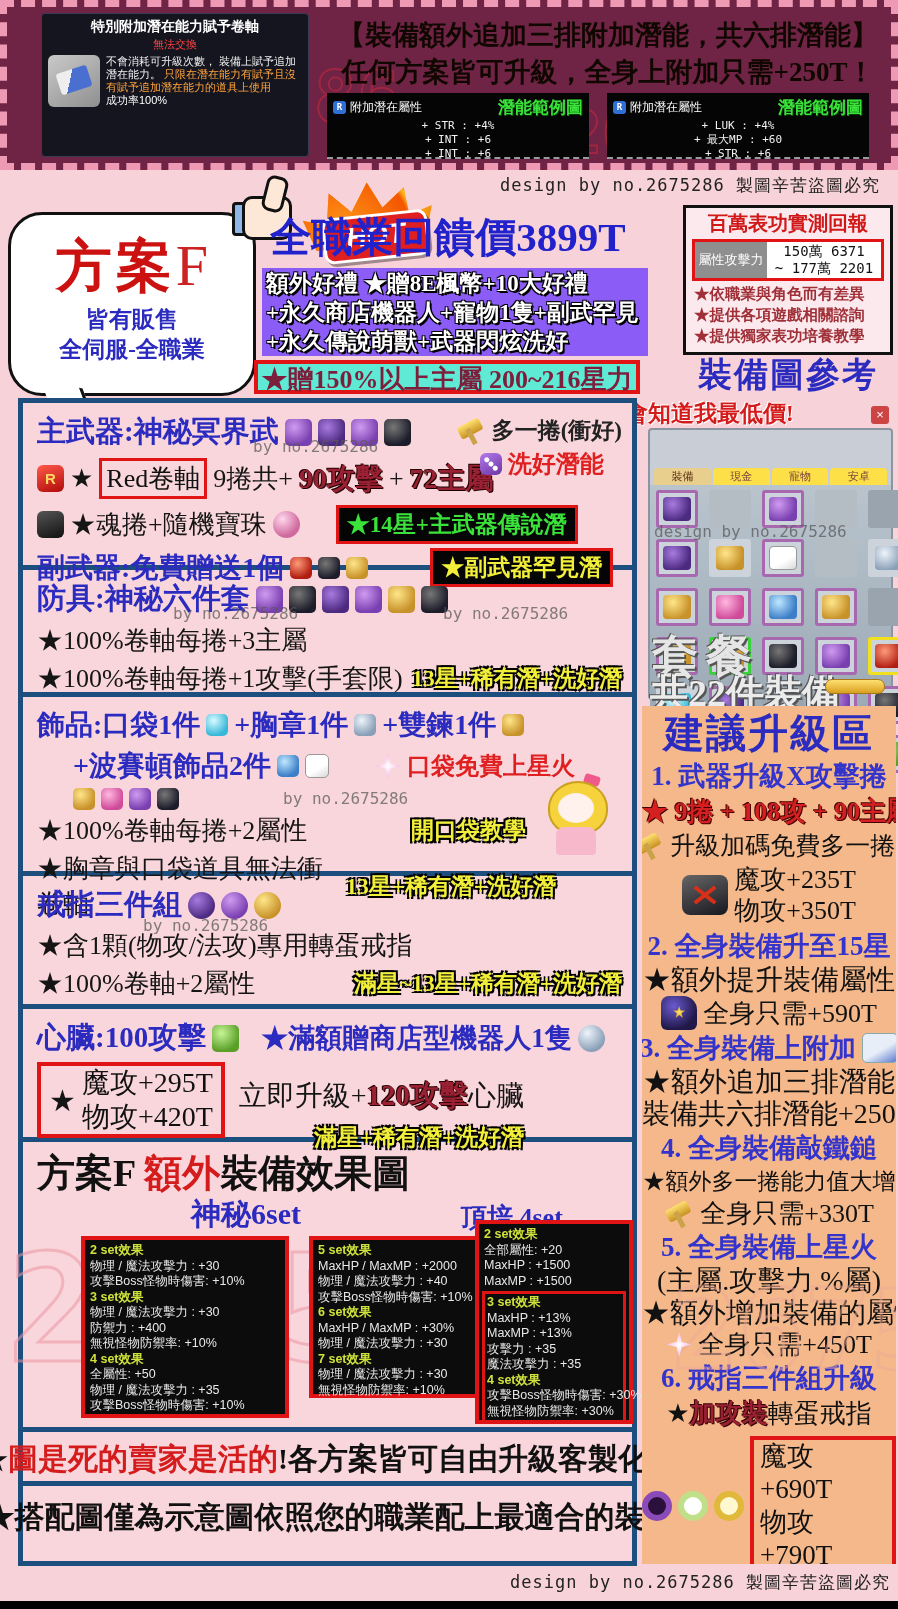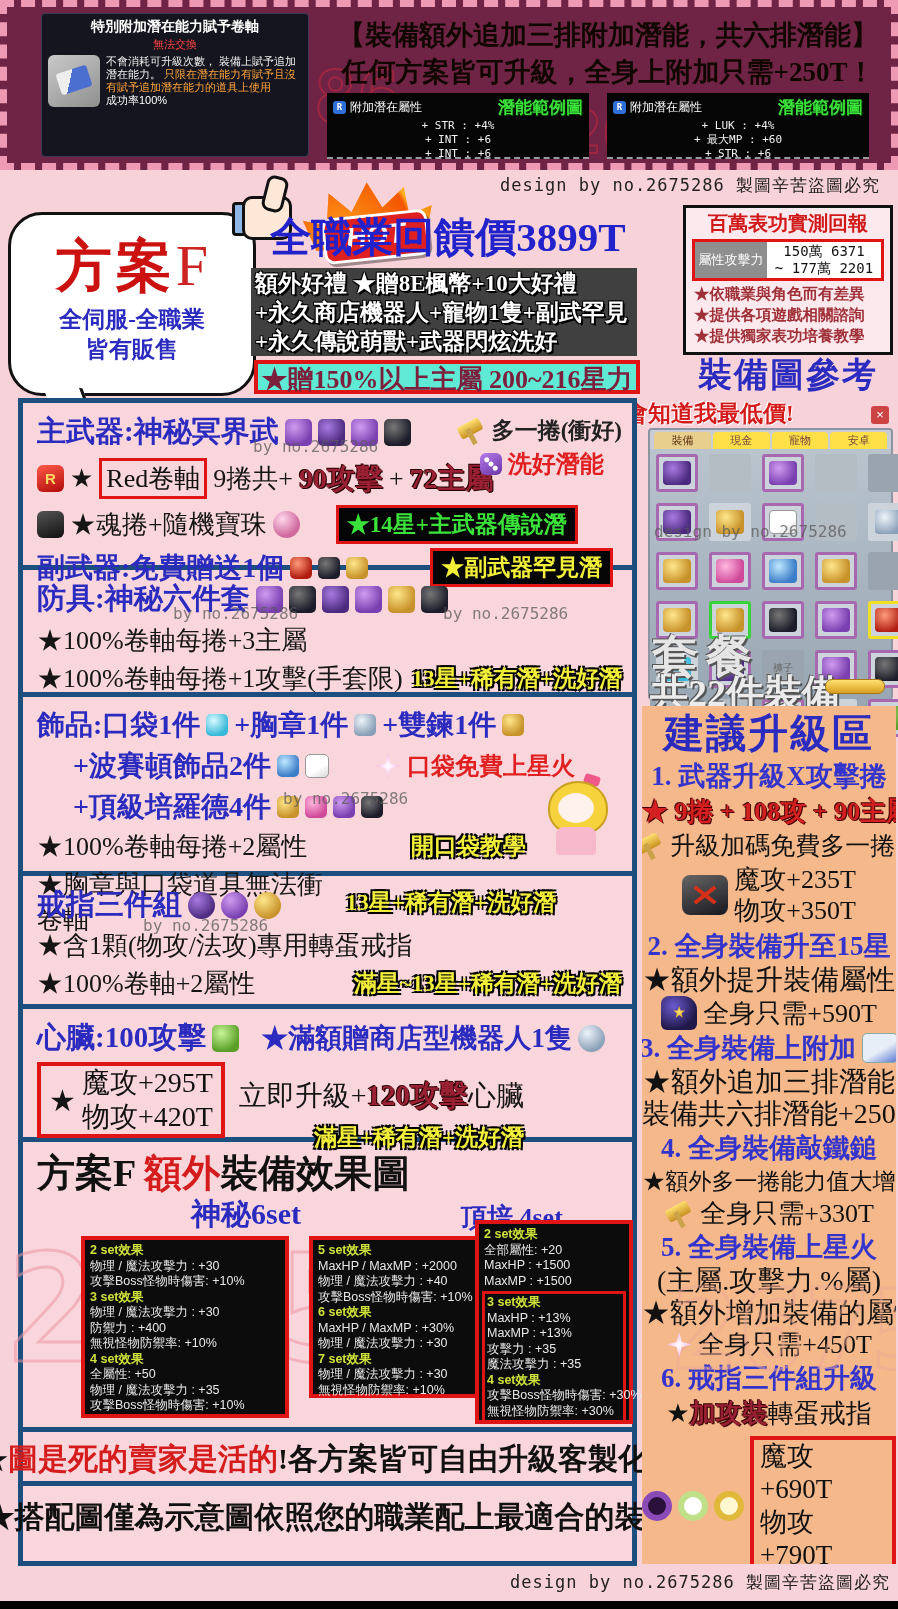--- a/index.html
+++ b/index.html
@@ -50,21 +50,21 @@
   .thumb-fist{position:absolute;left:6px;top:18px;width:44px;height:38px;background:#fde8d8;border:3px solid #111;border-radius:10px;}
   .thumb-up{position:absolute;left:28px;top:-2px;width:16px;height:30px;background:#fde8d8;border:3px solid #111;border-radius:8px;transform:rotate(14deg);}
   .thumb-cuff{position:absolute;left:-4px;top:24px;width:14px;height:28px;background:#8fb7e8;border:3px solid #111;border-radius:4px;}
   .hot{position:absolute;left:318px;top:196px;width:110px;height:66px;transform:rotate(-6deg);}
   .hot-fire{position:absolute;left:-14px;top:-14px;width:130px;height:70px;background:radial-gradient(circle at 30% 70%,#ff9c1a,#f45500 65%,transparent 70%),radial-gradient(circle at 70% 40%,#ffd02a,#f46a00 60%,transparent 70%);
             clip-path:polygon(8% 90%,0% 45%,18% 55%,22% 10%,38% 40%,52% 0%,62% 38%,80% 12%,82% 52%,100% 42%,92% 92%);}
   .hot-tag{position:absolute;left:4px;top:18px;width:100px;height:40px;background:#e02020;border:3px solid #fff;border-radius:10px;
            color:#fff;font-weight:bold;font-style:italic;font-size:28px;text-align:center;line-height:38px;font-family:"Liberation Sans",sans-serif;box-shadow:2px 3px 0 rgba(0,0,0,.35);}
   
   .offer-title{position:absolute;left:252px;top:210px;width:392px;text-align:center;color:#2222cc;font-size:41px;font-weight:bold;}
-  .gift{position:absolute;left:251px;top:268px;width:386px;height:88px;background:#404040;color:#fff;font-weight:bold;
+  .gift{position:absolute;left:262px;top:268px;width:386px;height:88px;background:#8b5cf6;color:#fff;font-weight:bold;
         font-size:23px;line-height:29px;padding:1px 4px;box-sizing:border-box;white-space:nowrap;}
   .note{position:absolute;left:254px;top:360px;width:386px;height:34px;border:4px solid #e01414;background:#5eead4;
         color:#7c1f3c;font-weight:bold;font-size:26px;text-align:center;line-height:32px;box-sizing:border-box;white-space:nowrap;}
   
   .report{position:absolute;left:683px;top:205px;width:210px;height:150px;background:#fbe9ee;border:3px solid #111;box-sizing:border-box;}
   .rep-title{text-align:center;color:#d01818;font-weight:bold;font-size:20px;margin-top:2px;}
   .rep-box{margin:2px 6px;border:3px solid #e01414;display:flex;background:#fff;}
   .rep-label{background:#8f8f8f;color:#fff;font-size:13px;width:72px;display:flex;align-items:center;justify-content:center;flex:none;}
   .rep-vals{flex:1;font-size:14px;color:#111;text-align:center;line-height:17px;padding:1px 0;}
   .rep-note{color:#a03038;font-weight:bold;font-size:15.5px;line-height:21px;margin-left:8px;}
@@ -129,21 +129,21 @@
   .fx-line.h{color:#cfe23c;font-weight:bold;}
   .fx-inbox{border:3px solid #e01414;margin:2px -2px 0;padding:1px 2px;}
   
   .footrow{display:flex;align-items:center;justify-content:center;font-weight:bold;font-size:30px;color:#111;white-space:nowrap;}
   .footrow .red{color:#d51c1c;}
   
   .compare{position:absolute;left:556px;top:398px;width:330px;color:#d51c1c;font-weight:bold;font-size:23px;white-space:nowrap;
            text-shadow:-1px -1px 0 #fff,1px 1px 0 #fff;}
   .ew{position:absolute;left:648px;top:428px;width:245px;height:272px;background:#c9ced6;border:2px solid #8b95a2;border-radius:4px;box-sizing:border-box;}
   .ew-close{position:absolute;right:2px;top:-24px;width:18px;height:18px;background:#c44;color:#fff;font-size:13px;line-height:18px;text-align:center;border-radius:3px;font-family:"Liberation Sans",sans-serif;}
-  .ew-tabs{display:flex;gap:2px;padding:2px 4px 0;}
+  .ew-tabs{display:flex;gap:2px;padding:2px 4px 0;margin-top:36px;}
   .ew-tab{flex:1;background:#fde047;color:#7a4040;font-size:11px;text-align:center;border-radius:4px 4px 0 0;line-height:17px;font-family:"Liberation Sans",sans-serif;}
   .ew-tab.active{background:#e8cf8e;color:#5a3010;}
   .ew-grid{display:grid;grid-template-columns:repeat(5,42px);grid-auto-rows:38px;gap:11px;padding:5px 6px;
            background:linear-gradient(180deg,#b9c4cd,#93a2af);}
   .slot{background:#aeb6bf;border:3px solid transparent;border-radius:3px;box-sizing:border-box;position:relative;
         font-size:10px;color:#666;text-align:center;line-height:30px;font-family:"Liberation Sans",sans-serif;}
   .slot.bp{border-color:#a868b0;background:#cdd3da;}
   .slot.bg{border-color:#3ad23a;background:#cdd3da;}
   .slot.by{border-color:#f0e020;background:#cdd3da;}
   .slot.bn{background:#cdd3da;}
@@ -230,22 +230,22 @@
     </div>
   </div>
 
   <div class="abs credit mono" style="left:420px;top:174px;width:460px;text-align:right;">design by no.2675286 製圖辛苦盜圖必究</div>
 
   <div class="bubble">
     <div class="plan-name">
       <span class="plan-cn">方案</span><span class="plan-letter">F</span>
     </div>
     <div class="plan-sub">
+      <div>皆有販售</div>
       <div>全伺服-全職業</div>
-      <div>皆有販售</div>
     </div>
   </div>
   <div class="thumb">
     <div class="thumb-cuff"></div>
       <div class="thumb-fist"></div>
       <div class="thumb-up"></div>
   </div>
   <div class="hot">
     <div class="hot-fire"></div>
     <div class="hot-tag">HOT</div>
@@ -443,21 +443,20 @@
         <span class="ic g-go ic-sm"></span>
       </div>
       <div class="row" style="margin-left:36px;">
         <span class="blue-t" style="font-size:28px;">+波賽頓飾品2件</span>
         <span class="ic g-bl ic-sm"></span>
         <span class="ic g-wh ic-sm"></span>
         <span class="ic ic-spark" style="margin-left:40px;"></span>
         <span class="t-red">口袋免費上星火</span>
       </div>
       <div class="row" style="margin-left:36px;">
-        <span class="blue-t" style="font-size:28px;">+頂級培羅德4件</span>
         <span class="ic g-go ic-sm"></span>
         <span class="ic g-pk ic-sm"></span>
         <span class="ic g-pu ic-sm"></span>
         <span class="ic g-dk ic-sm"></span>
       </div>
       <div class="abs wm-sm mono" style="left:260px;top:92px;">by no.2675286</div>
       <div class="row">
         <span class="black-t">★100%卷軸每捲+2屬性</span>
         <span class="ytext" style="margin-left:auto;margin-right:96px;">開口袋教學</span>
       </div>

